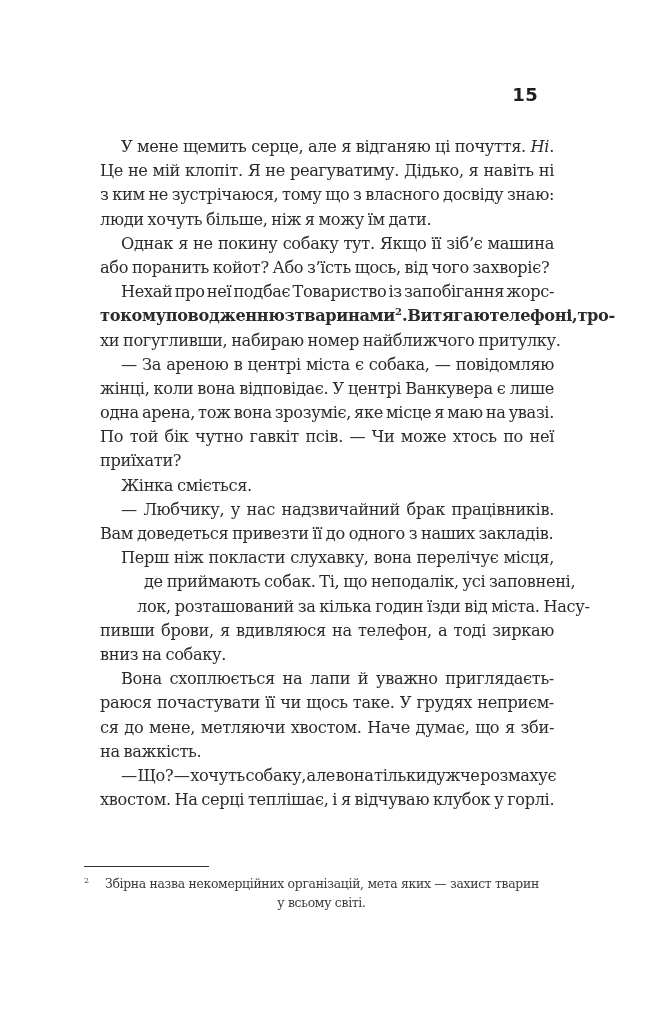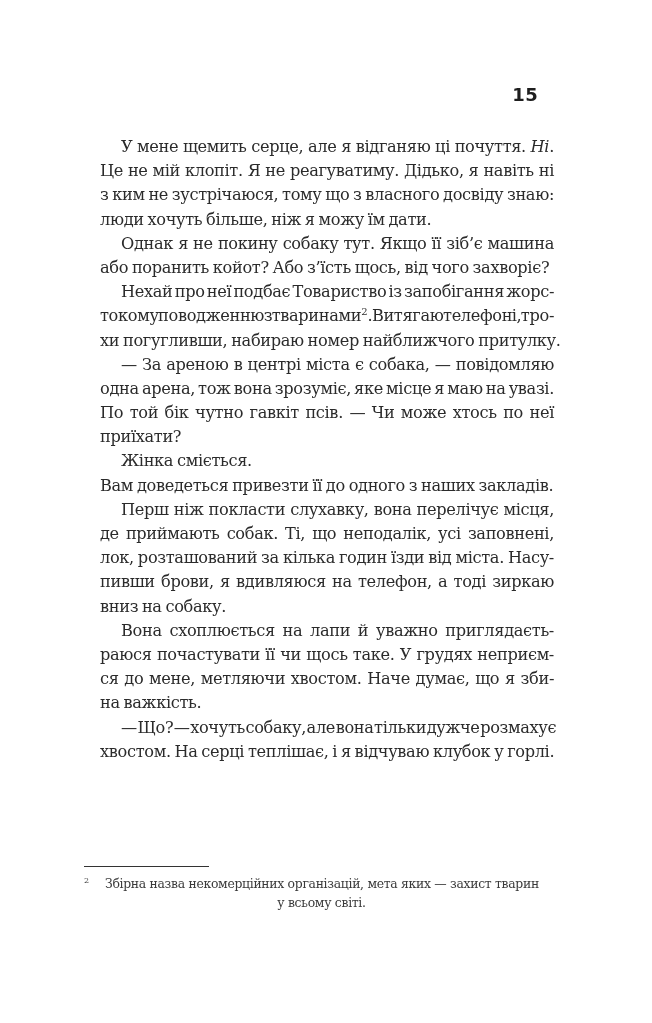--- a/index.html
+++ b/index.html
@@ -95,31 +95,33 @@
   <div class="page-number">15</div>
 
   <div class="body-text" id="body-text">
       <div class="line indent" style="word-spacing: -1px;"><span>У мене щемить серце, але я відганяю ці почуття. </span><em>Ні</em><span>.</span></div>
       <div class="line" style="word-spacing: -1px;"><span>Це не мій клопіт. Я не реагуватиму. Дідько, я навіть ні</span></div>
       <div class="line" style="word-spacing: -1.06597px;"><span>з ким не зустрічаюся, тому що з власного досвіду знаю:</span></div>
       <div class="line last"><span>люди хочуть більше, ніж я можу їм дати.</span></div>
       <div class="line indent" style="word-spacing: -1px;"><span>Однак я не покину собаку тут. Якщо її зіб’є машина</span></div>
       <div class="line last"><span>або поранить койот? Або з’їсть щось, від чого захворіє?</span></div>
       <div class="line indent" style="word-spacing: -2.60491px;"><span>Нехай про неї подбає Товариство із запобігання жорс-</span></div>
-      <div class="line" style="word-spacing: -5.27009px;"><span>токому поводженню з тваринами</span><sup>2</sup><span>. Витягаю телефон і, тро-</span></div>
+      <div class="line" style="word-spacing: -5.27009px; font-weight: bold;"><span>токому поводженню з тваринами</span><sup>2</sup><span>. Витягаю телефон і, тро-</span></div>
       <div class="line last"><span>хи погугливши, набираю номер найближчого притулку.</span></div>
       <div class="line indent" style="word-spacing: -1px;"><span>— За ареною в центрі міста є собака, — повідомляю</span></div>
+      <div class="line" style="word-spacing: -1px;"><span>жінці, коли вона відповідає. У центрі Ванкувера є лише</span></div>
       <div class="line" style="word-spacing: -1.65156px;"><span>одна арена, тож вона зрозуміє, яке місце я маю на увазі.</span></div>
       <div class="line" style="word-spacing: -1px;"><span>По той бік чутно гавкіт псів. — Чи може хтось по неї</span></div>
       <div class="line last"><span>приїхати?</span></div>
       <div class="line indent last"><span>Жінка сміється.</span></div>
+      <div class="line indent" style="word-spacing: -1px;"><span>— Любчику, у нас надзвичайний брак працівників.</span></div>
       <div class="line last"><span>Вам доведеться привезти її до одного з наших закладів.</span></div>
       <div class="line indent" style="word-spacing: -1px;"><span>Перш ніж покласти слухавку, вона перелічує місця,</span></div>
-      <div class="line" style="word-spacing: -1px;"><span>де приймають собак. Ті, що неподалік, усі заповнені,</span></div>
-      <div class="line" style="word-spacing: -1px;"><span>лок, розташований за кілька годин їзди від міста. Насу-</span></div>
+      <div class="line" style="word-spacing: -1px; margin-left: 44px;"><span>де приймають собак. Ті, що неподалік, усі заповнені,</span></div>
+      <div class="line" style="word-spacing: -1px; margin-left: 37px;"><span>лок, розташований за кілька годин їзди від міста. Насу-</span></div>
       <div class="line" style="word-spacing: -1px;"><span>пивши брови, я вдивляюся на телефон, а тоді зиркаю</span></div>
       <div class="line last"><span>вниз на собаку.</span></div>
       <div class="line indent" style="word-spacing: -1px;"><span>Вона схоплюється на лапи й уважно приглядаєть-</span></div>
       <div class="line" style="word-spacing: -1px;"><span>раюся почастувати її чи щось таке. У грудях неприєм-</span></div>
       <div class="line" style="word-spacing: -1px;"><span>ся до мене, метляючи хвостом. Наче думає, що я зби-</span></div>
       <div class="line last"><span>на важкість.</span></div>
       <div class="line indent" style="word-spacing: -4.24132px;"><span>— Що? — хочуть собаку, але вона тільки дужче розмахує</span></div>
       <div class="line last"><span>хвостом. На серці теплішає, і я відчуваю клубок у горлі.</span></div>
     </div>
 

